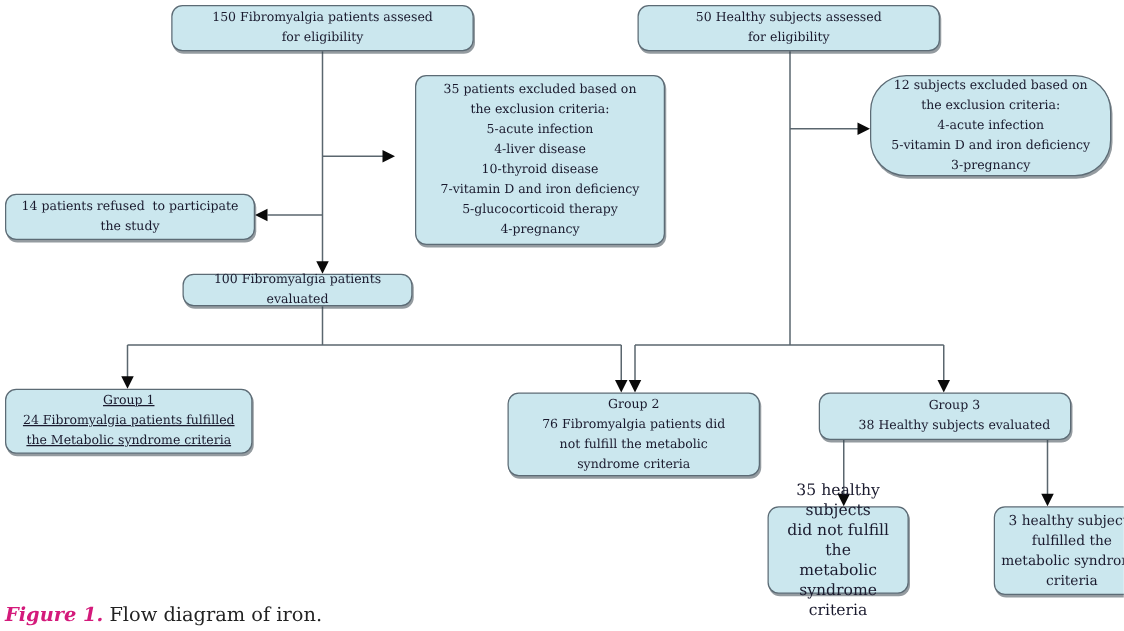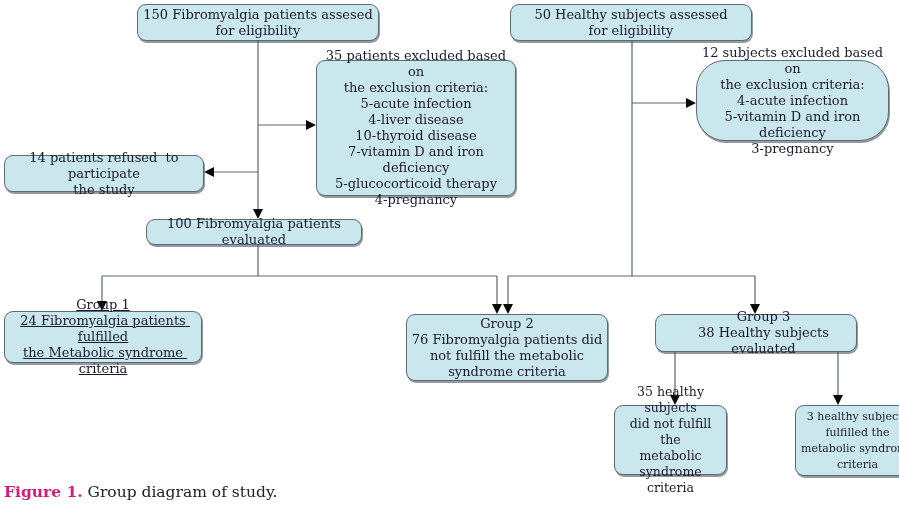--- a/index.html
+++ b/index.html
@@ -31,39 +31,40 @@
   }
   svg.connectors line { stroke: var(--line); stroke-width: 1.2; fill: none; }
   svg.connectors polygon { fill: var(--arrow); stroke: none; }
   .box {
     position: absolute;
     background: var(--box-fill);
     border: 1px solid var(--box-border);
     border-radius: 9px;
     box-shadow: 1px 2px 0 rgba(60, 72, 82, 0.55);
     color: var(--text);
-    font-size: 13px;
+    font-size: 10px;
     line-height: 16px;
     display: flex;
     align-items: center;
     justify-content: center;
     text-align: center;
     white-space: pre-wrap;
     padding: 1px 4px;
   }
   .caption {
     position: absolute;
     left: 4px;
     top: 482px;
     font-size: 15.5px;
     color: #222222;
   }
   .caption .caption-label {
     color: var(--caption-accent);
     font-weight: bold;
+    font-style: italic;
   }
 </style>
 </head>
 <body>
 
 <div class="canvas">
 
   <svg class="connectors" viewBox="0 0 899 505" xmlns="http://www.w3.org/2000/svg">
 
     <line x1="258" y1="41" x2="258" y2="210"></line>
@@ -99,39 +100,39 @@
     <line x1="838" y1="352" x2="838" y2="396"></line>
     <polygon points="833,395 843,395 838,405"></polygon>
   </svg>
 
   <div class="box" style="left:137px; top:4px; width:242px; height:37px;">150 Fibromyalgia patients assesed
 for eligibility</div>
 
   <div class="box" style="left:510px; top:4px; width:242px; height:37px;">50 Healthy subjects assessed
 for eligibility</div>
 
-  <div class="box" style="left:316px; top:60px; width:200px; height:136px;">35 patients excluded based on
+  <div class="box" style="left:332px; top:60px; width:200px; height:136px;">35 patients excluded based on
 the exclusion criteria:
 5-acute infection
 4-liver disease
 10-thyroid disease
 7-vitamin D and iron deficiency
 5-glucocorticoid therapy
 4-pregnancy</div>
 
   <div class="box" style="left:696px; top:60px; width:193px; height:81px;border-radius:29px;">12 subjects excluded based on
 the exclusion criteria:
 4-acute infection
 5-vitamin D and iron deficiency
 3-pregnancy</div>
 
   <div class="box" style="left:4px; top:155px; width:200px; height:37px;">14 patients refused  to participate
 the study</div>
 
-  <div class="box" style="left:146px; top:219px; width:216px; height:26px;">100 Fibromyalgia patients evaluated</div>
+  <div class="box" style="left:146px; top:219px; width:184px; height:26px;">100 Fibromyalgia patients evaluated</div>
 
   <div class="box" style="left:4px; top:311px; width:198px; height:52px;text-decoration:underline;">Group 1
 24 Fibromyalgia patients fulfilled
 the Metabolic syndrome criteria</div>
 
   <div class="box" style="left:406px; top:314px; width:202px; height:67px;">Group 2
 76 Fibromyalgia patients did
 not fulfill the metabolic
 syndrome criteria</div>
 
@@ -141,15 +142,15 @@
   <div class="box" style="left:614px; top:405px; width:113px; height:70px; font-size:12.5px;">35 healthy subjects
 did not fulfill the
 metabolic syndrome
 criteria</div>
 
   <div class="box" style="left:772px; top:405px; width:125px; height:71px; font-size:11px;margin-left:23px;">3 healthy subjects
 fulfilled the
 metabolic syndrome
 criteria</div>
 
-  <div class="caption"><span class="caption-label">Figure 1.</span><span> Group diagram of study.</span></div>
+  <div class="caption"><span class="caption-label">Figure 1.</span><span> Flow diagram of iron.</span></div>
 
 </div>
 
 </body></html>

